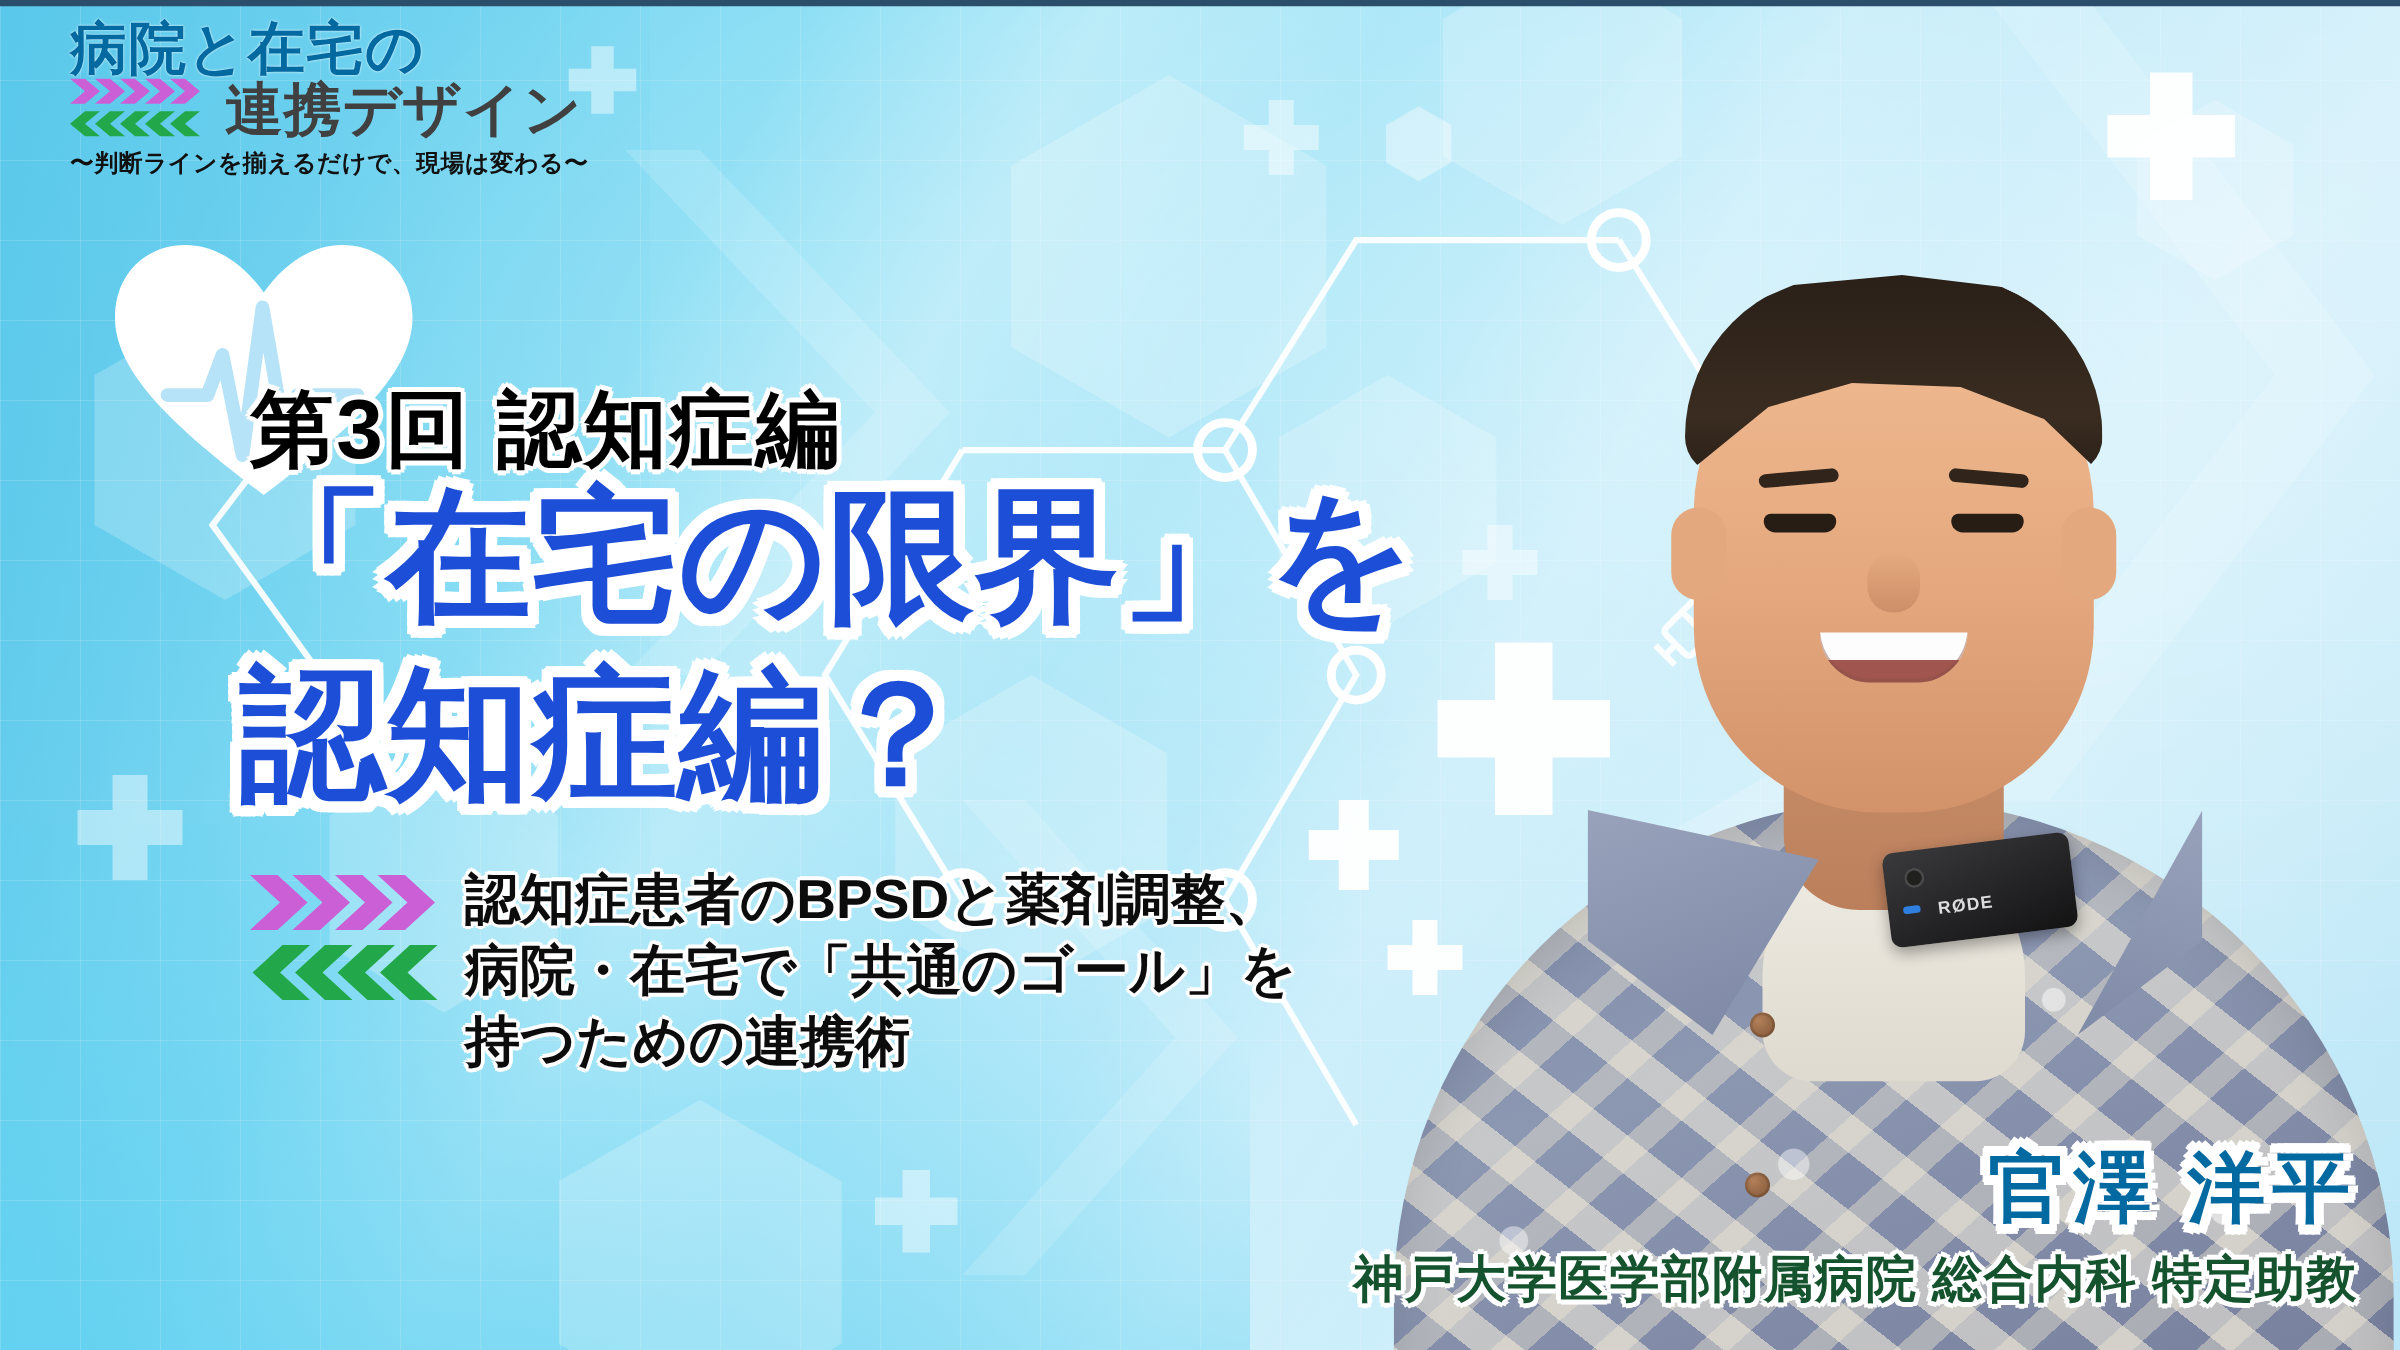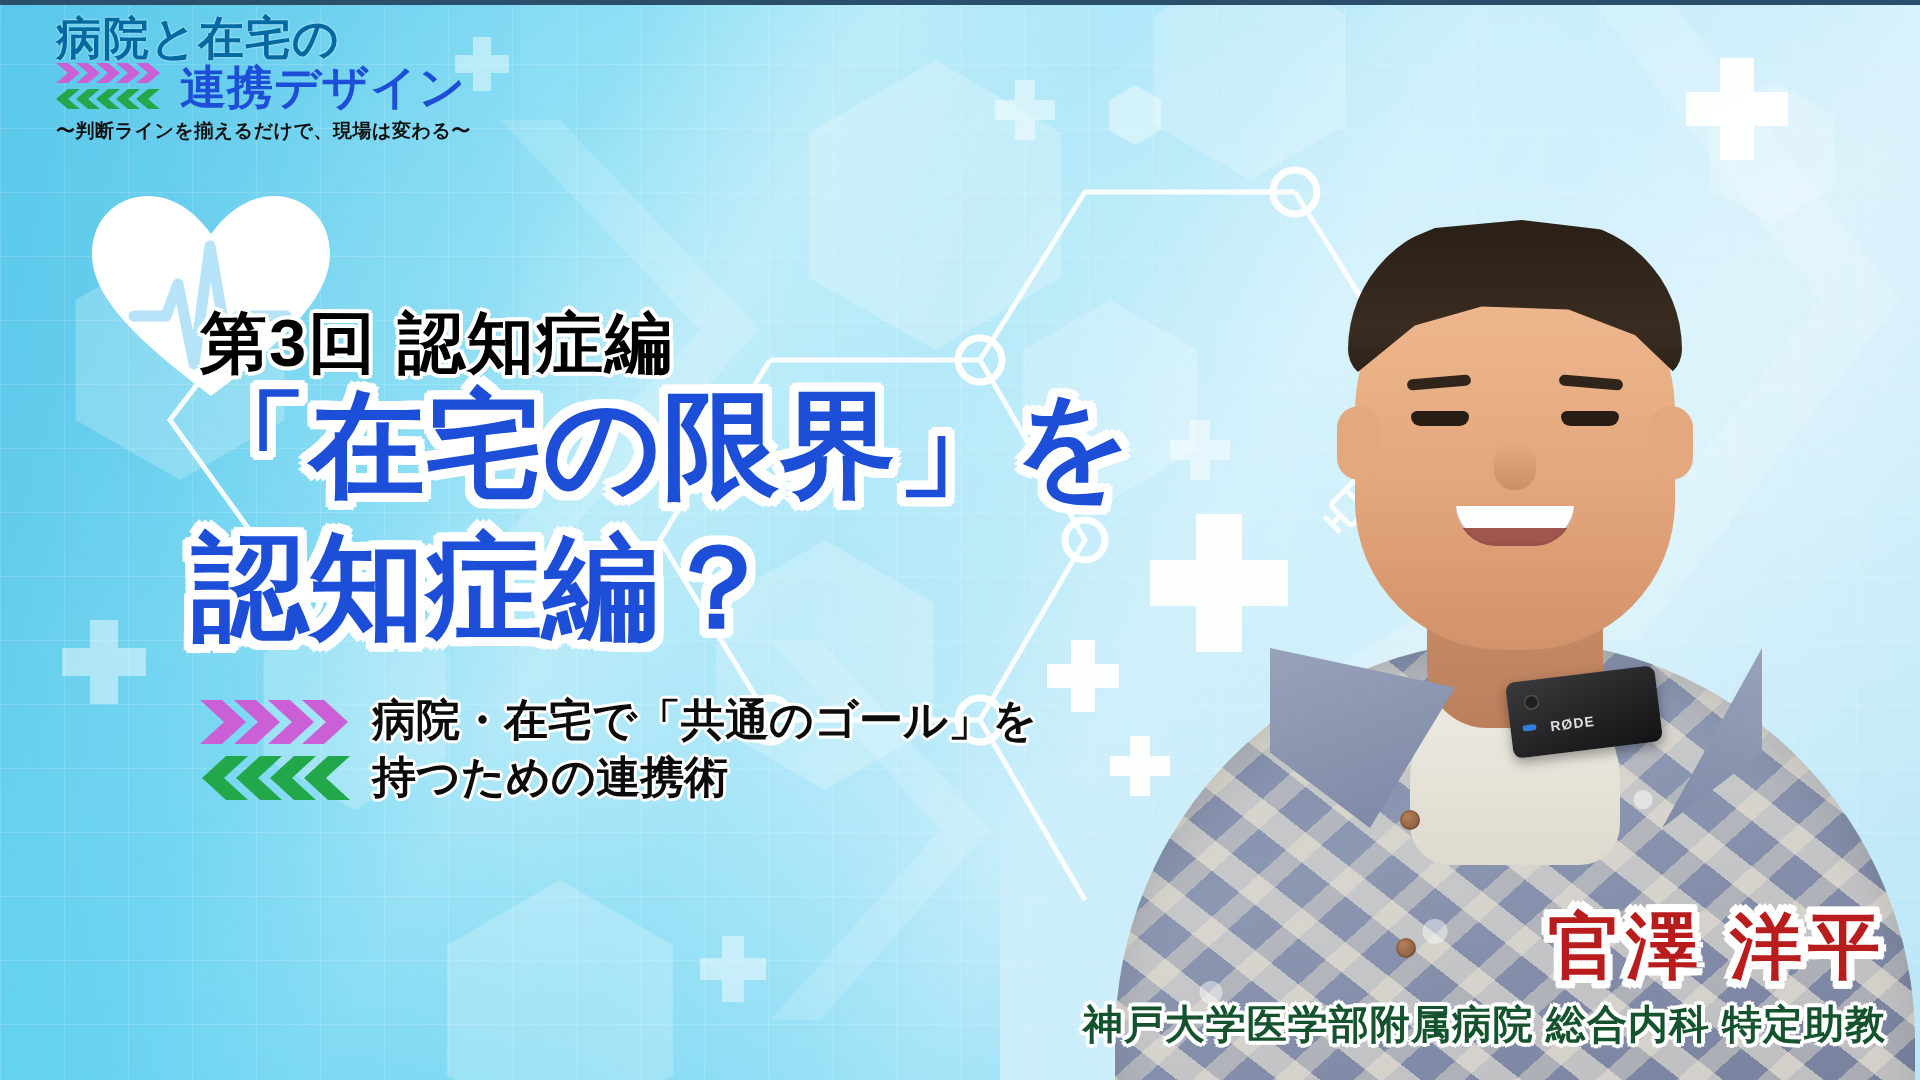--- a/index.html
+++ b/index.html
@@ -134,21 +134,21 @@
          box-shadow:inset 0 0 0 2px rgba(0,0,0,.12);}
 
   
   .logo{position:absolute;left:56px;top:14px;width:520px;}
   .logo-l1{
     font-size:46px;font-weight:900;color:#0369a1;letter-spacing:1px;line-height:1.08;
     text-shadow:0 0 2px #fff;
   }
   .logo-l2row{display:flex;align-items:center;gap:8px;margin-top:-2px;}
   .logo-chev{width:116px;height:50px;position:relative;flex:0 0 auto;}
-  .logo-l2{font-size:46px;font-weight:900;color:#1d4ed8;letter-spacing:1px;line-height:1.05;}
+  .logo-l2{font-size:46px;font-weight:900;color:#404040;letter-spacing:1px;line-height:1.05;}
   .logo-tag{
     margin-top:6px;font-size:19px;font-weight:bold;color:#111;letter-spacing:.5px;
   }
 
   
   .heart-wrap{position:absolute;left:86px;top:188px;width:250px;height:215px;}
 
   
   .episode{
     position:absolute;left:200px;top:298px;
@@ -176,21 +176,21 @@
   .desc-lines{padding-top:2px;}
   .desc-line{
     font-size:44px;font-weight:900;color:#0c0c0c;line-height:1.29;letter-spacing:0;
     text-shadow:-2px -2px 0 #fff,2px -2px 0 #fff,-2px 2px 0 #fff,2px 2px 0 #fff,
                  0 -3px 0 #fff,0 3px 0 #fff,-3px 0 0 #fff,3px 0 0 #fff;
   }
 
   
   .speaker-name{
     position:absolute;right:34px;bottom:98px;text-align:left;
-    font-size:72px;font-weight:900;color:#b91c1c;letter-spacing:6px;line-height:1;
+    font-size:62px;font-weight:900;color:#0369a1;letter-spacing:6px;line-height:1;
     text-shadow:
       -6px -6px 0 #fff, 6px -6px 0 #fff, -6px 6px 0 #fff, 6px 6px 0 #fff,
       -8px 0 0 #fff, 8px 0 0 #fff, 0 -8px 0 #fff, 0 8px 0 #fff,
       -5px -8px 0 #fff, 5px -8px 0 #fff, -5px 8px 0 #fff, 5px 8px 0 #fff;
   }
   .speaker-affil{
     position:absolute;right:34px;bottom:36px;text-align:right;
     font-size:40px;font-weight:900;color:#14532d;letter-spacing:1px;line-height:1;
     text-shadow:
       -3px -3px 0 #fff, 3px -3px 0 #fff, -3px 3px 0 #fff, 3px 3px 0 #fff,
@@ -361,20 +361,21 @@
         </g>
         <g fill="#22A84A">
           <polygon points="48,58 26,58 2,80 26,102 48,102 24,80"></polygon>
           <polygon points="82,58 60,58 36,80 60,102 82,102 58,80"></polygon>
           <polygon points="116,58 94,58 70,80 94,102 116,102 92,80"></polygon>
           <polygon points="150,58 128,58 104,80 128,102 150,102 126,80"></polygon>
         </g>
       </svg>
     </div>
     <div class="desc-lines">
+      <div class="desc-line">認知症患者のBPSDと薬剤調整、</div>
       <div class="desc-line">病院・在宅で「共通のゴール」を</div>
       <div class="desc-line">持つための連携術</div>
     </div>
   </div>
 
   <div class="speaker-name">官澤 洋平</div>
   <div class="speaker-affil">神戸大学医学部附属病院 総合内科 特定助教</div>
 
   <div class="topbar"></div>
 </div>

